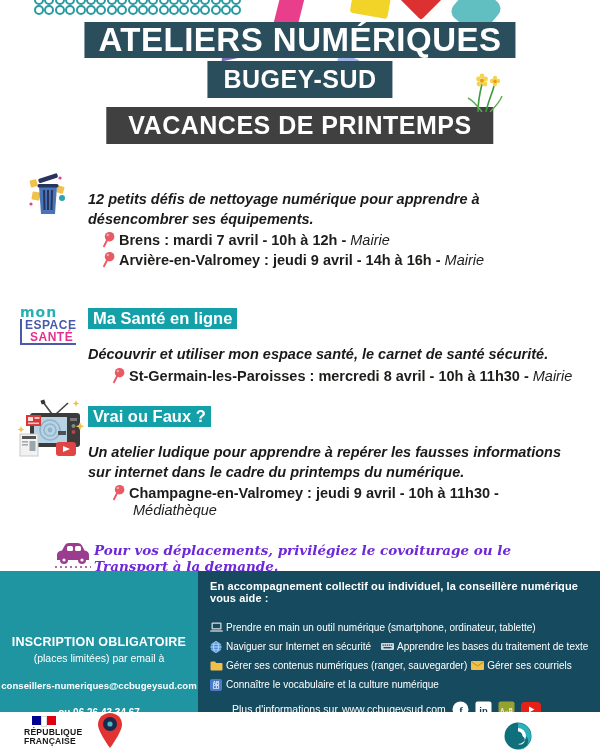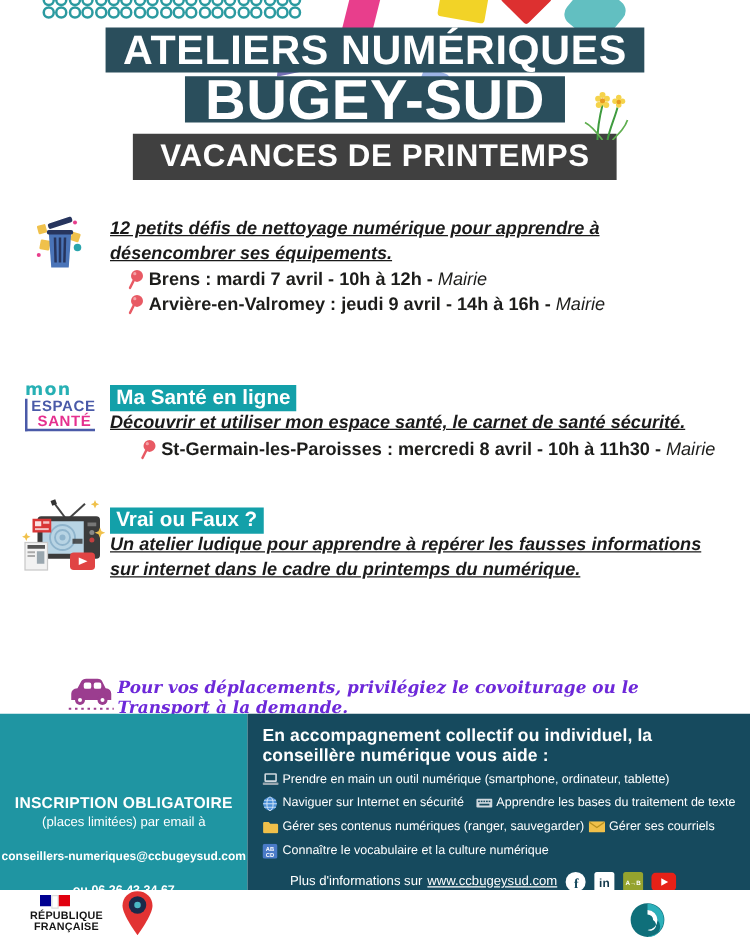--- a/index.html
+++ b/index.html
@@ -8,30 +8,30 @@
   .abs{position:absolute;}
 
   
   .dot-row{position:absolute;display:flex;left:34px;}
   .dot{width:6px;height:6px;border:2.4px solid #2b9aa0;border-radius:50%;margin-right:0.4px;background:transparent;}
   .banner{position:absolute;left:50%;transform:translateX(-50%);white-space:nowrap;
           color:#fff;font-weight:bold;text-align:center;}
   .banner.dark{background:#2a4e5c;}
   .banner.teal{background:#404040;}
   #banner1{top:22px;font-size:33px;line-height:36px;height:36px;padding:0 14px;letter-spacing:0.5px;}
-  #banner2{top:61px;font-size:45px;line-height:37px;height:37px;padding:0 16px;letter-spacing:0.5px;}
+  #banner2{top:61px;font-size:25px;line-height:37px;height:37px;padding:0 16px;letter-spacing:0.5px;}
   #banner3{top:107px;font-size:25px;line-height:37px;height:37px;padding:0 22px;letter-spacing:0.5px;}
   .confetti{position:absolute;}
 
   
   .section{position:absolute;left:88px;width:492px;}
   .w-title{display:inline-block;background:#13a0a9;color:#fff;font-weight:bold;
            font-size:16.5px;line-height:21px;padding:0 5px;}
   .w-desc{font-size:14.5px;font-weight:bold;font-style:italic;line-height:1.35;
-          margin-top:0;color:#1a1a1a;width:488px;text-decoration:underline;}
+          margin-top:16px;color:#1a1a1a;width:488px;}
   .sess{display:flex;align-items:flex-start;margin-left:12px;margin-top:3px;
         font-size:14.5px;font-weight:bold;line-height:17px;}
   .sess .pin{flex:0 0 16px;margin-right:3px;margin-top:-1px;}
   .sess .place{font-weight:normal;font-style:italic;margin-left:4px;}
 
   
   .mes-logo{position:absolute;left:20px;top:305px;width:62px;line-height:1;}
   .mes-mon{color:#27b0b4;font-weight:bold;font-size:14px;letter-spacing:1px;font-family:"DejaVu Sans",sans-serif;}
   .mes-espace{color:#4a5aa8;font-weight:bold;font-size:12px;letter-spacing:0.5px;}
   .mes-sante{color:#e5308f;font-weight:bold;font-size:12px;letter-spacing:0.5px;margin-left:5px;}
@@ -43,30 +43,30 @@
 
   
   #footer-left{position:absolute;left:0;top:571px;width:198px;height:141px;background:#1f95a2;
      color:#fff;text-align:center;box-sizing:border-box;padding-top:20px;}
   #footer-left .fl-title{font-size:12.5px;font-weight:bold;letter-spacing:0.2px;margin-top:44px;}
   #footer-left .fl-sub{font-size:10.5px;margin-top:3px;}
   #footer-left .fl-email{font-size:9.6px;font-weight:bold;margin-top:16px;}
   #footer-left .fl-phone{font-size:10px;font-weight:bold;margin-top:16px;}
   #footer-right{position:absolute;left:198px;top:571px;width:402px;height:141px;background:#164a5e;
      color:#fff;box-sizing:border-box;padding:9px 10px 0 12px;}
-  .fr-head{font-size:14px;font-weight:bold;margin-bottom:6px;letter-spacing:0.1px;}
+  .fr-head{font-size:11px;font-weight:bold;margin-bottom:18px;letter-spacing:0.1px;}
   .fr-row{display:flex;align-items:center;font-size:10px;margin-bottom:7.5px;white-space:nowrap;}
   .fr-row .fico{flex:0 0 13px;margin-right:3px;display:inline-flex;}
   .fr-row .gap{width:10px;}
   .fr-info{display:flex;align-items:center;font-size:10.5px;margin-top:10px;margin-left:22px;}
   .fr-link{color:#fff;text-decoration:underline;margin-left:4px;}
   .soc{display:inline-flex;margin-left:6px;}
 
   
-  #bottom-strip{position:absolute;left:0;top:712px;width:600px;height:38px;background:#fff;text-align:center;}
+  #bottom-strip{position:absolute;left:0;top:712px;width:600px;height:38px;background:#fff;}
   .rf-logo{position:absolute;left:24px;top:4px;color:#161616;}
   .rf-flag{display:flex;margin-left:8px;margin-bottom:1px;}
   .rf-flag span{width:9px;height:9px;display:inline-block;}
   .rf-text{font-size:8.6px;font-weight:bold;line-height:1.1;letter-spacing:0.2px;}
 </style>
 </head>
 <body>
 
 <div class="dot-row" id="dots-row1" style="top:-5px">
     <span class="dot"></span>
@@ -225,20 +225,28 @@
   <rect x="13.5" y="43" width="6" height="10" fill="#9aa7af"></rect>
   <rect x="40" y="44" width="20" height="14" rx="3" fill="#e04444"></rect>
   <path d="M47 48 L54 51 L47 54 Z" fill="#fff"></path>
   <path d="M64 24 l1.2 3 3 1.2 -3 1.2 -1.2 3 -1.2 -3 -3 -1.2 3 -1.2 Z" fill="#f0c14b"></path>
   <path d="M2 28 l1 2.4 2.4 1 -2.4 1 -1 2.4 -1 -2.4 -2.4 -1 2.4 -1 Z" fill="#f0c14b" transform="translate(3,0)"></path>
   <path d="M60 2 l1 2.4 2.4 1 -2.4 1 -1 2.4 -1 -2.4 -2.4 -1 2.4 -1 Z" fill="#f0c14b"></path>
 </svg>
 <div class="section" style="top:406px">
   <span class="w-title">Vrai ou Faux ?</span>
   <div class="w-desc">Un atelier ludique pour apprendre à repérer les fausses informations sur internet dans le cadre du printemps du numérique.</div>
+  <div class="sess" style="margin-left:22px">
+    <svg class="pin" width="16" height="17" viewBox="0 0 20 21">
+        <circle cx="12" cy="7" r="6" fill="#e85a64"></circle>
+        <circle cx="9.8" cy="4.8" r="1.6" fill="#f4a3a8"></circle>
+        <line x1="8.5" y1="12" x2="5" y2="19" stroke="#e85a64" stroke-width="2.4" stroke-linecap="round"></line>
+      </svg>
+    <span><span>Champagne-en-Valromey : jeudi 9 avril - 10h à 11h30 -</span><span class="place">Médiathèque</span></span>
+  </div>
 </div>
 
 <svg class="abs" style="left:54px;top:540px" width="38" height="30" viewBox="0 0 38 30">
   <path d="M3 20 L3 15 Q3 11 8 10.5 L11 5 Q12 3 15 3 L24 3 Q27 3 28 5.5 L30.5 10.5 Q35 11 35 15 L35 20 Z" fill="#9b3d8f"></path>
   <rect x="13" y="6" width="6" height="5" rx="1.5" fill="#fff"></rect>
   <rect x="21" y="6" width="6" height="5" rx="1.5" fill="#fff"></rect>
   <circle cx="10" cy="20" r="4" fill="#9b3d8f"></circle>
     <circle cx="10" cy="20" r="1.6" fill="#fff"></circle>
   <circle cx="28" cy="20" r="4" fill="#9b3d8f"></circle>
     <circle cx="28" cy="20" r="1.6" fill="#fff"></circle>

